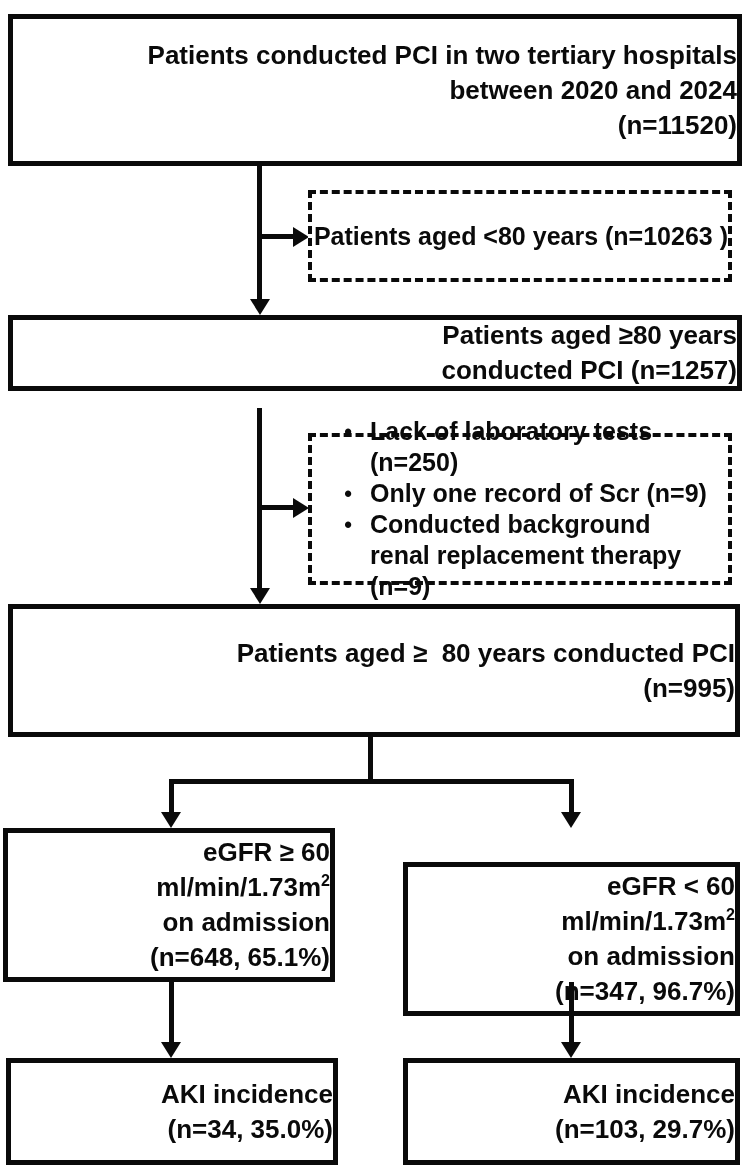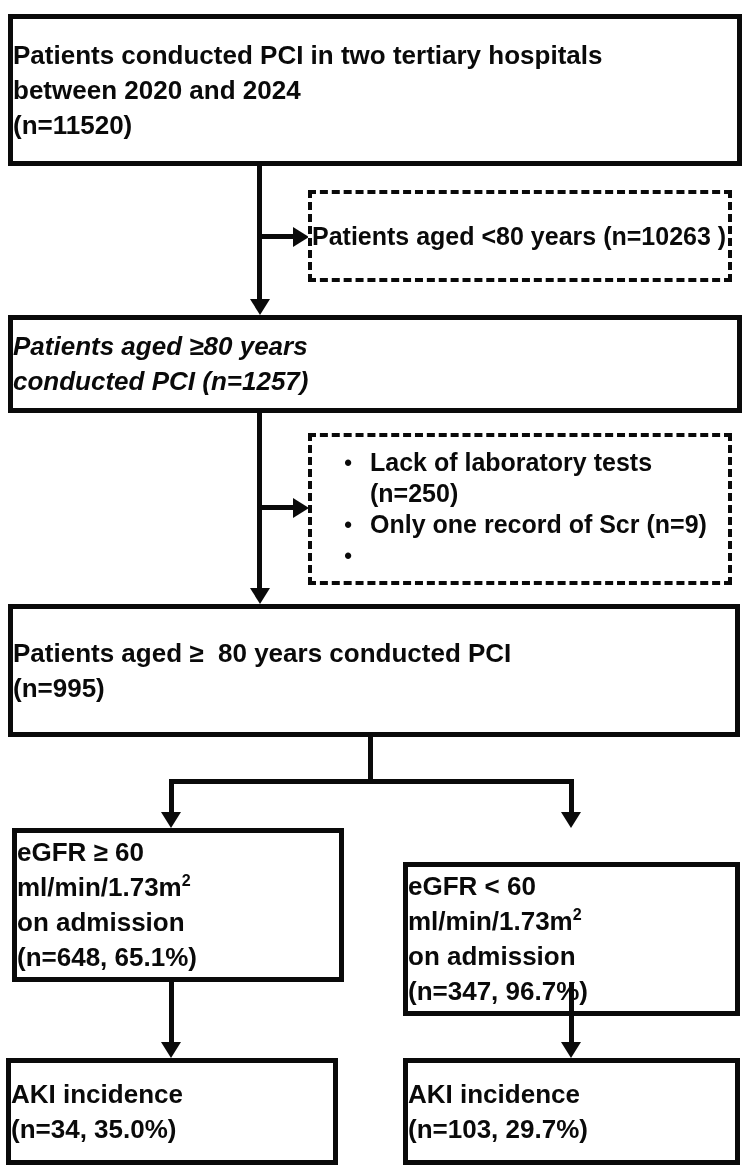--- a/index.html
+++ b/index.html
@@ -17,21 +17,21 @@
     color: #0a0a0a;
     overflow: hidden;
   }
   .box {
     position: absolute;
     box-sizing: border-box;
     border: 5px solid #0a0a0a;
     background: #ffffff;
     display: flex;
     flex-direction: column;
-    align-items: flex-start;
+    align-items: flex-end;
     justify-content: center;
     text-align: center;
   }
   .box.dashed {
     border: 4px dashed #0a0a0a;
   }
   .t-solid {
     font-size: 26px;
     line-height: 35px;
   }
@@ -90,24 +90,24 @@
     width: 0;
     height: 0;
     border-top: 10px solid transparent;
     border-bottom: 10px solid transparent;
     border-left: 16px solid #0a0a0a;
   }
 
   
   #node-cohort        { left: 8px;   top: 14px;   width: 734px; height: 152px; }
   #node-excl-under80  { left: 308px; top: 190px;  width: 424px; height: 92px;  }
-  #node-aged80        { left: 8px;   top: 315px;  width: 734px; height: 98px; font-style: italic;  }
+  #node-aged80        { left: 8px;   top: 315px;  width: 734px; height: 76px;  }
   #node-excl-criteria { left: 308px; top: 433px;  width: 424px; height: 152px; }
   #node-final         { left: 8px;   top: 604px;  width: 732px; height: 133px; }
-  #node-egfr-ge60     { left: 12px;   top: 828px;  width: 332px; height: 154px; }
+  #node-egfr-ge60     { left: 3px;   top: 828px;  width: 332px; height: 154px; }
   #node-egfr-lt60     { left: 403px; top: 828px;  width: 337px; height: 154px; margin-top: 34px; }
   #node-aki-ge60      { left: 6px;   top: 1058px; width: 332px; height: 107px; }
   #node-aki-lt60      { left: 403px; top: 1058px; width: 337px; height: 107px; }
 
   
   #conn-a-line   { left: 257px; top: 166px; height: 135px; }
   #conn-a-head   { left: 250px; top: 299px; }
   #branch-a-line { left: 257px; top: 234px; width: 38px; }
   #branch-a-head { left: 293px; top: 227px; }
   #conn-b-line   { left: 257px; top: 408px; height: 182px; }
@@ -162,20 +162,21 @@
       <div class="bullet-row">
         <span class="bullet-marker">•</span>
         <span class="bullet-text line">Lack of laboratory tests (n=250)</span>
       </div>
       <div class="bullet-row">
         <span class="bullet-marker">•</span>
         <span class="bullet-text line">Only one record of Scr (n=9)</span>
       </div>
       <div class="bullet-row">
         <span class="bullet-marker">•</span>
+        <span class="bullet-text line">Conducted background renal replacement therapy (n=9)</span>
       </div>
     </div>
   </div>
 
   <div class="box t-solid" id="node-final">
     <div class="line">Patients aged ≥  80 years conducted PCI</div>
     <div class="line">(n=995)</div>
   </div>
 
   <div class="vline" id="split-stem"></div>

